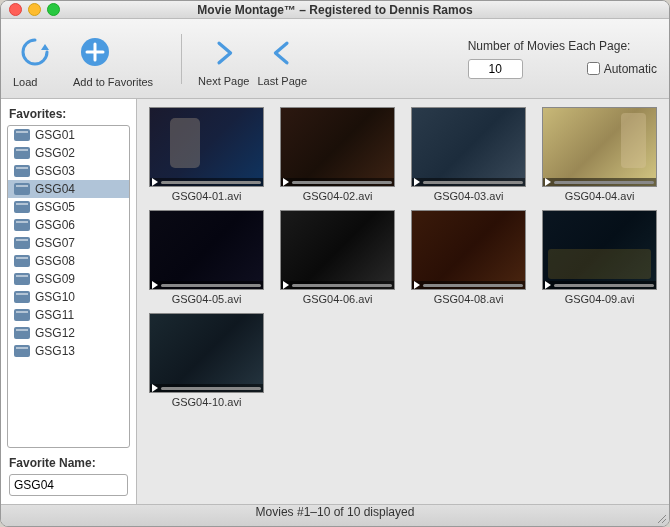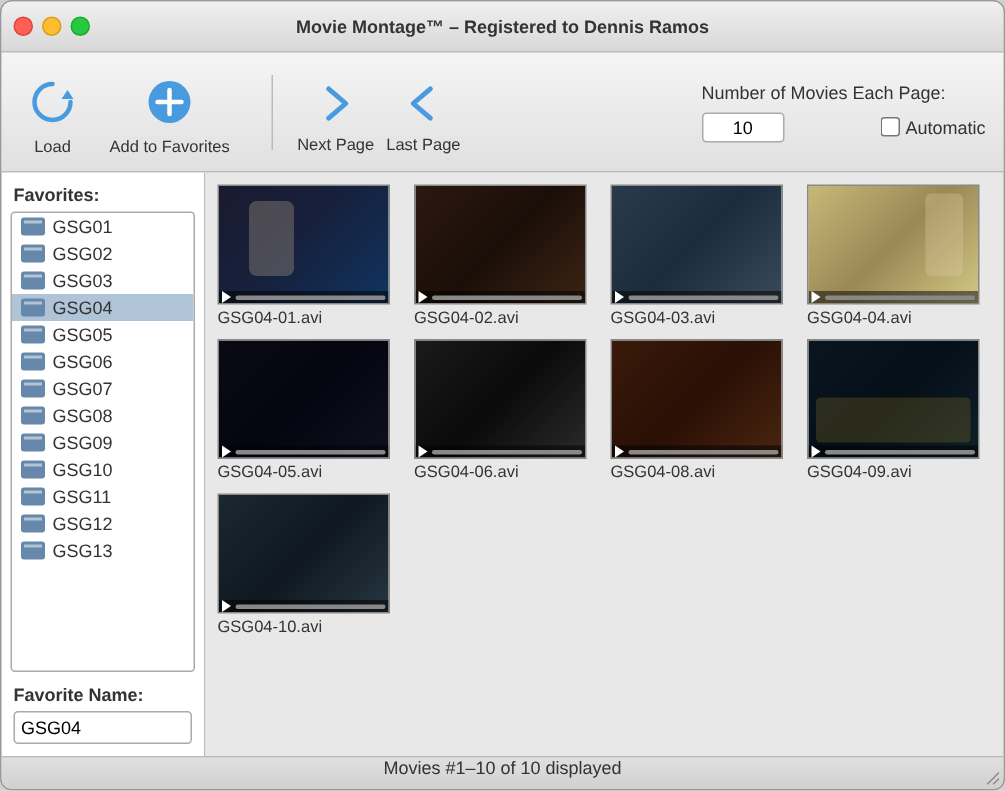--- a/index.html
+++ b/index.html
@@ -16,21 +16,21 @@
       height: 527px;
       background: #ececec;
       border: 1px solid #999;
       border-radius: 8px;
       overflow: hidden;
       display: flex;
       flex-direction: column;
     }
     .title-bar {
       background: linear-gradient(to bottom, #f0f0f0, #d8d8d8);
-      height: 34px;
+      height: 18px;
       display: flex;
       align-items: center;
       padding: 0 8px;
       border-bottom: 1px solid #bbb;
       position: relative;
       text-decoration: underline;
     }
     .title-bar-buttons {
       display: flex;
       gap: 6px;
@@ -59,21 +59,21 @@
       height: 80px;
       display: flex;
       align-items: center;
       padding: 0 12px;
       border-bottom: 1px solid #bbb;
       gap: 0;
     }
     .toolbar-group {
       display: flex;
       flex-direction: column;
-      align-items: center;
+      align-items: flex-start;
       margin-right: 16px;
     }
     .toolbar-icon {
       width: 44px;
       height: 44px;
       display: flex;
       align-items: center;
       justify-content: center;
     }
     .toolbar-label {
@@ -213,21 +213,21 @@
       padding: 8px;
     }
     .movies-grid {
       display: grid;
       grid-template-columns: repeat(4, 1fr);
       gap: 8px;
     }
     .movie-cell {
       display: flex;
       flex-direction: column;
-      align-items: flex-start;
+      align-items: center;
     }
     .movie-thumb {
       width: 115px;
       height: 80px;
       background: #222;
       border: 1px solid #888;
       position: relative;
       overflow: hidden;
     }
     .movie-progress-bar {

